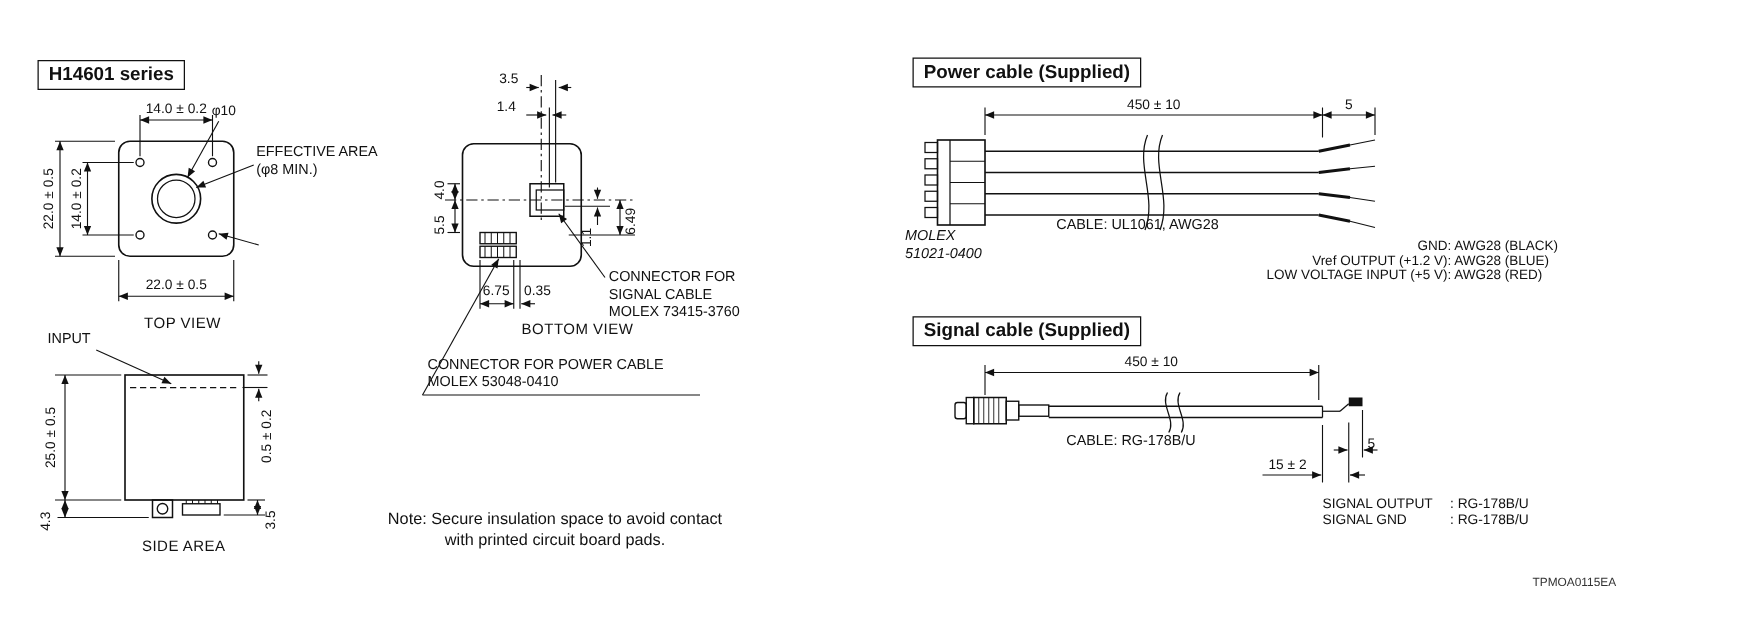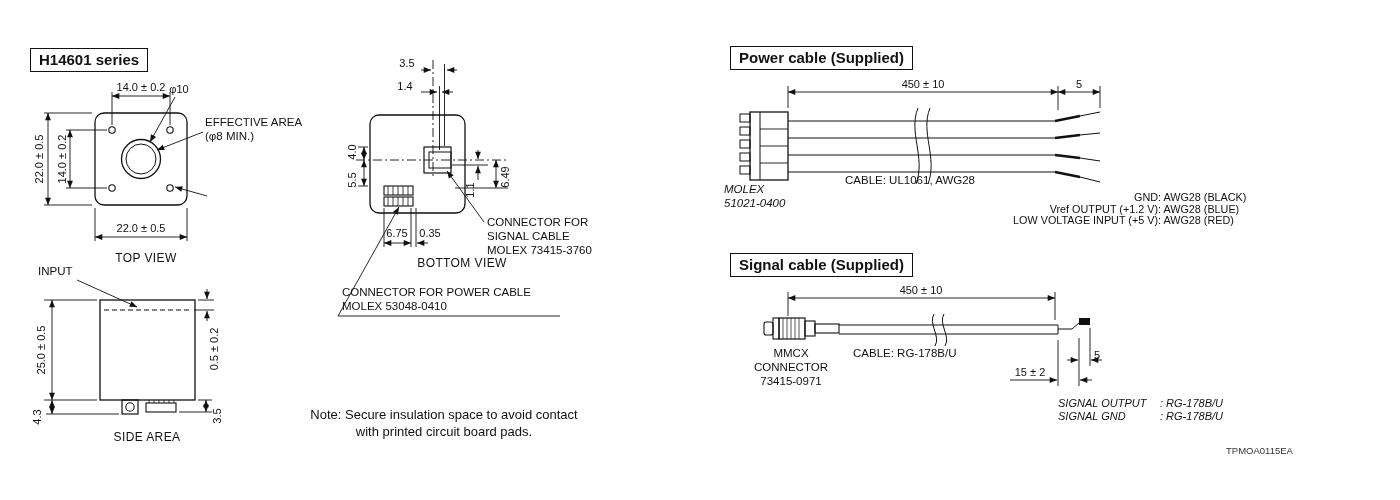--- a/index.html
+++ b/index.html
@@ -9,24 +9,24 @@
   svg.lines { position:absolute; left:0; top:0; }
   .dim { position:absolute; font-size:11px; white-space:nowrap; transform:translate(-50%,-50%); }
   .vdim { position:absolute; font-size:11px; white-space:nowrap; transform:translate(-50%,-50%) rotate(-90deg); }
   .lbl { position:absolute; font-size:11.5px; line-height:14px; white-space:pre-line; }
   .view-label { position:absolute; font-size:12px; letter-spacing:.4px; white-space:nowrap; transform:translate(-50%,-50%); }
   .boxtitle { position:absolute; border:1.8px solid #111; padding:2px 8px 3px 8px; font-size:15px; font-weight:bold; white-space:nowrap; background:#fff; }
   .note { position:absolute; font-size:13px; line-height:17px; text-align:center; white-space:pre-line; width:372px; }
   .speclist { position:absolute; font-size:10.8px; line-height:11.6px; white-space:nowrap; }
   .speclist .row { display:flex; }
   .speclist .n { width:158px;text-align:right; }
-  .outlist { position:absolute; font-size:11px; line-height:13px; white-space:nowrap;font-style:italic; }
+  .outlist { position:absolute; font-size:11px; line-height:13px; white-space:nowrap; }
   .outlist .row { display:flex; }
   .outlist .n { width:102px; }
-  .code { position:absolute; font-size:9.5px; color:#333; white-space:nowrap; }
+  .code { position:absolute; font-size:9.5px; color:#333; white-space:nowrap;margin-top:16px; }
   .ctr { text-align:center; }
 </style>
 </head>
 <body>
 
 <div class="stage">
 
   <svg class="lines" width="1400" height="500" viewBox="0 0 1400 500">
     <defs>
       <marker id="arr" viewBox="0 0 10 10" refX="9.5" refY="5" markerWidth="9" markerHeight="9" orient="auto-start-reverse">
@@ -260,23 +260,20 @@
       <span>: AWG28 (BLUE)</span>
     </div>
     <div class="row">
       <span class="n">LOW VOLTAGE INPUT (+5 V)</span>
       <span>: AWG28 (RED)</span>
     </div>
   </div>
 
   <div class="boxtitle" style="left:730px; top:253px;">Signal cable (Supplied)</div>
   <div class="dim" style="left:921px; top:290px;">450 ± 10</div>
-  <div class="lbl ctr" style="left:738px; top:346px; width:106px;">MMCX
-CONNECTOR
-73415-0971</div>
   <div class="lbl" style="left:853px; top:346px;">CABLE: RG-178B/U</div>
   <div class="dim" style="left:1097px; top:355px;">5</div>
   <div class="dim" style="left:1030px; top:372px;">15 ± 2</div>
 
   <div class="outlist" style="left:1058px; top:397px;">
     <div class="row">
       <span class="n">SIGNAL OUTPUT</span>
       <span>: RG-178B/U</span>
     </div>
     <div class="row">

